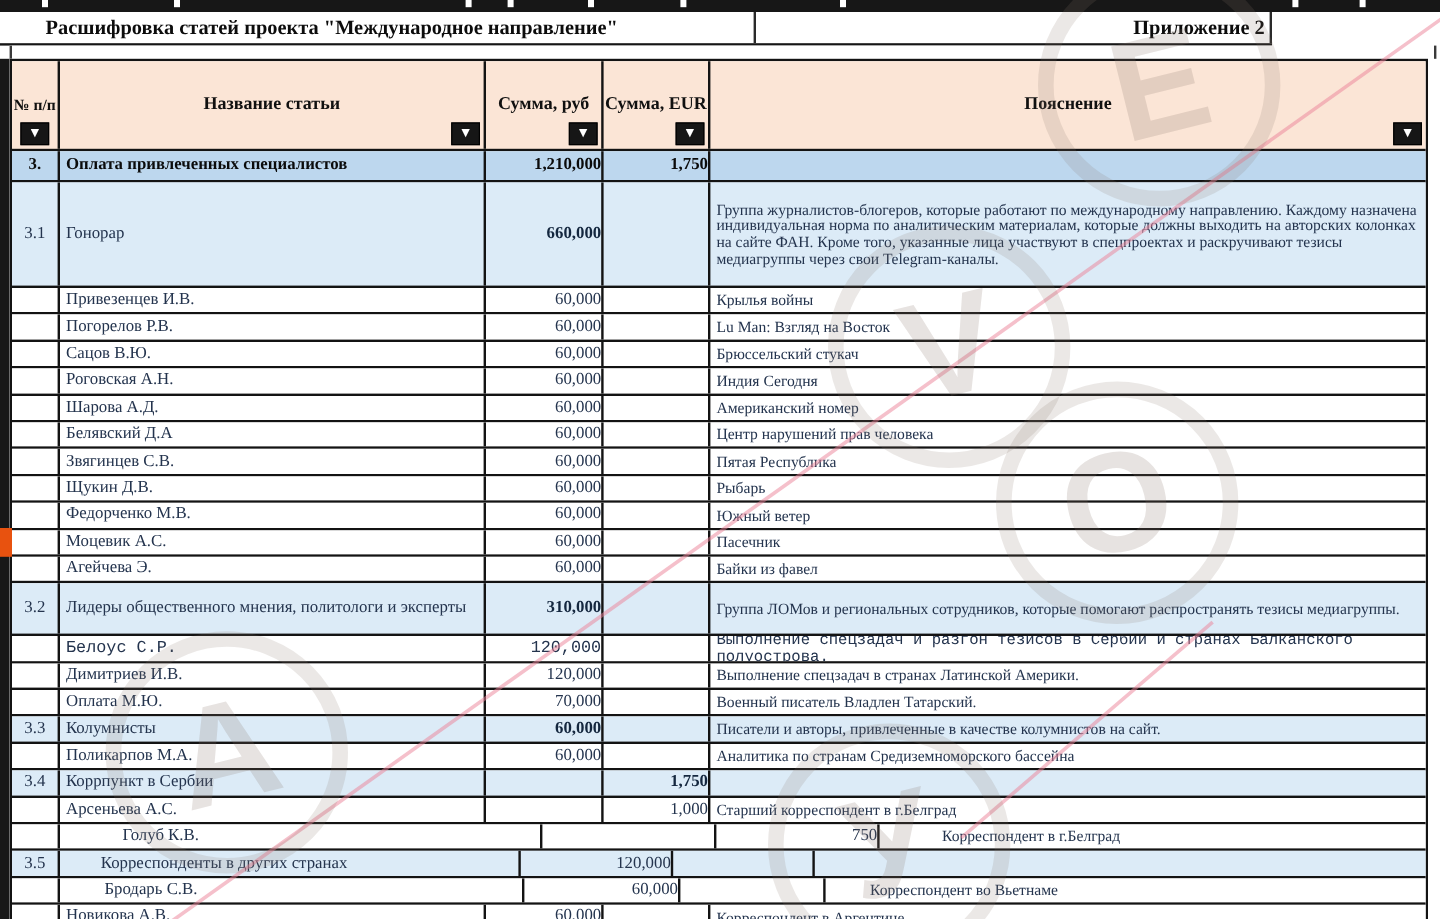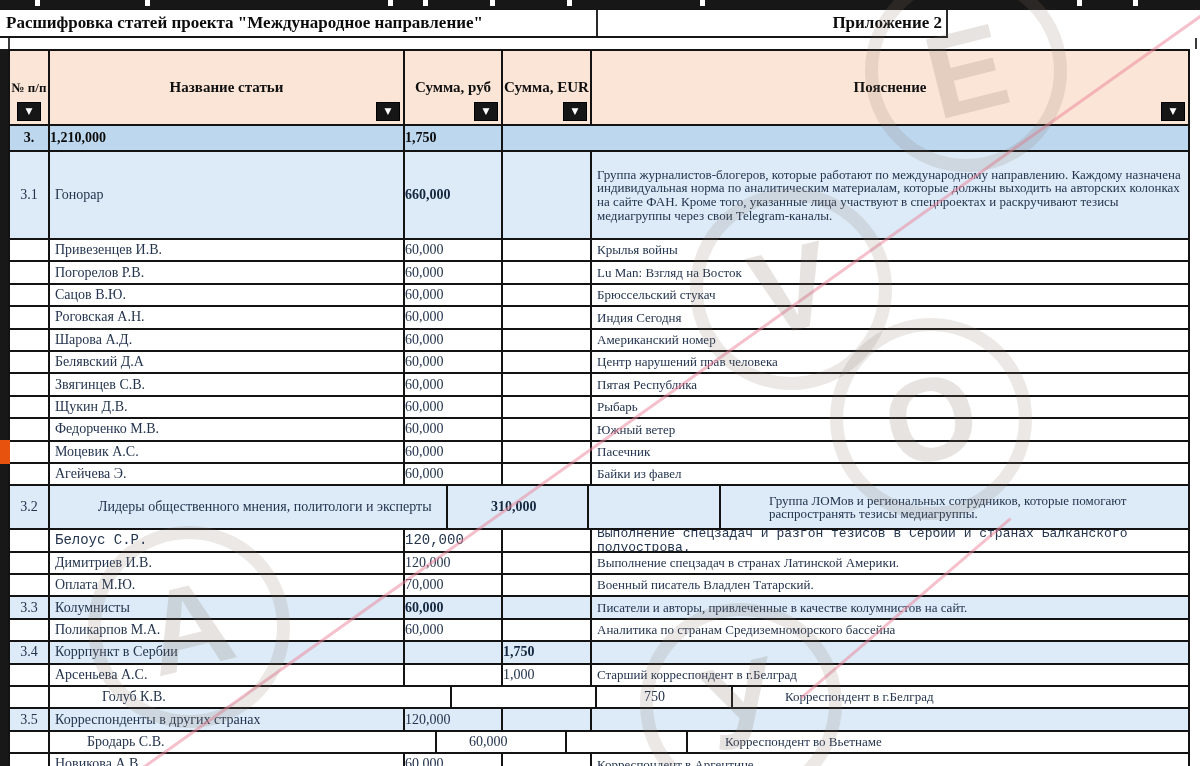--- a/index.html
+++ b/index.html
@@ -4,22 +4,22 @@
 <style>
   html,body{margin:0;padding:0;}
   body{width:1200px;height:766px;background:#fff;font-family:"Liberation Serif","DejaVu Serif",serif;}
   .canvas{position:relative;width:1200px;height:766px;overflow:hidden;background:#fff;}
 
   
   .top-strip{position:absolute;left:0;top:0;width:1200px;height:10px;background:#171717;}
   .notch{position:absolute;top:0;width:5px;height:6px;background:#fff;}
 
   
-  .title-row{position:absolute;left:0;top:10px;width:948px;height:28px;display:flex;
-             border-bottom:2px solid #161616;box-sizing:border-box;background:#fff;}
+  .title-row{position:absolute;left:0;top:10px;width:1060px;height:28px;display:flex;
+             border-bottom:2px solid #161616;box-sizing:border-box;background:#fff;padding-left:32px;}
   .title-cell{flex:0 0 598px;border-right:2px solid #2a2a2a;display:flex;align-items:center;
               padding-left:6px;box-sizing:border-box;font-size:17px;font-weight:bold;color:#0c0c0c;}
   .annex-cell{flex:1;display:flex;align-items:center;justify-content:flex-end;padding-right:4px;
               border-right:2px solid #2a2a2a;box-sizing:border-box;font-size:17px;font-weight:bold;color:#0c0c0c;}
 
   .gap-row{position:absolute;left:8px;top:38px;width:1189px;height:11px;box-sizing:border-box;
            border-left:2px solid #3a3a3a;border-right:2px solid #3a3a3a;background:#fff;}
 
   
   .left-gutter{position:absolute;left:0;top:49px;width:8px;height:717px;background:#181818;}
@@ -38,21 +38,21 @@
         border:1px solid #000;box-sizing:border-box;color:#fff;display:flex;align-items:center;
         justify-content:center;font-size:9px;line-height:9px;font-family:"DejaVu Sans",sans-serif;}
   .fbtn.center{left:50%;right:auto;transform:translateX(-50%);}
 
   .row{border-bottom:2px solid #131313;position:relative;background:#fff;color:#24344e;font-size:14px;}
   .row:last-child{border-bottom:none;}
   .cell{border-right:2px solid #131313;box-sizing:border-box;overflow:hidden;display:flex;
         align-items:center;line-height:16px;}
   .cell:last-child{border-right:none;}
   .cell.num{justify-content:center;}
-  .cell.rub,.cell.eur{justify-content:flex-start;}
+  .cell.rub,.cell.eur{justify-content:flex-end;}
   .cell.name,.cell.note{padding:0 5px;}
   .cell.note{font-size:13px;line-height:13.6px;}
   .row.s1{background:#bdd7ee;font-weight:bold;color:#0b0b0b;}
   .row.s2{background:#dcebf7;}
   .cell.b{font-weight:bold;color:#14273f;}
   .row.marked::before{content:"";position:absolute;left:-10px;top:-2px;bottom:-2px;width:10px;background:#e8520f;}
 
   
   .wm{position:absolute;left:0;top:0;width:1200px;height:766px;pointer-events:none;}
   .stamp{position:absolute;width:176px;height:176px;border-radius:50%;
@@ -108,20 +108,23 @@
       <div class="hcell">
         <span>Пояснение</span>
         <span class="fbtn">▼</span>
       </div>
     </div>
     <div id="table-body">
         <div class="row s1" style="height: 24px;">
           <div class="cell num">
             <span>3.</span>
           </div>
+          <div class="cell name">
+            <span>Оплата привлеченных специалистов</span>
+          </div>
           <div class="cell rub">
             <span>1,210,000</span>
           </div>
           <div class="cell eur">
             <span>1,750</span>
           </div>
           <div class="cell note">
             <span></span>
           </div>
         </div>
@@ -322,21 +325,21 @@
           <div class="cell rub">
             <span>60,000</span>
           </div>
           <div class="cell eur">
             <span></span>
           </div>
           <div class="cell note">
             <span>Байки из фавел</span>
           </div>
         </div>
-        <div class="row s2" style="height: 42px; gap: 43px;">
+        <div class="row s2" style="height: 42px;">
           <div class="cell num">
             <span>3.2</span>
           </div>
           <div class="cell name">
             <span>Лидеры общественного мнения, политологи и эксперты</span>
           </div>
           <div class="cell rub b">
             <span>310,000</span>
           </div>
           <div class="cell eur">
@@ -475,21 +478,21 @@
           <div class="cell rub">
             <span></span>
           </div>
           <div class="cell eur">
             <span>750</span>
           </div>
           <div class="cell note">
             <span>Корреспондент в г.Белград</span>
           </div>
         </div>
-        <div class="row s2" style="height: 20.4px;">
+        <div class="row s2" style="height: 20.4px; gap: 29px;">
           <div class="cell num">
             <span>3.5</span>
           </div>
           <div class="cell name">
             <span>Корреспонденты в других странах</span>
           </div>
           <div class="cell rub">
             <span>120,000</span>
           </div>
           <div class="cell eur">

